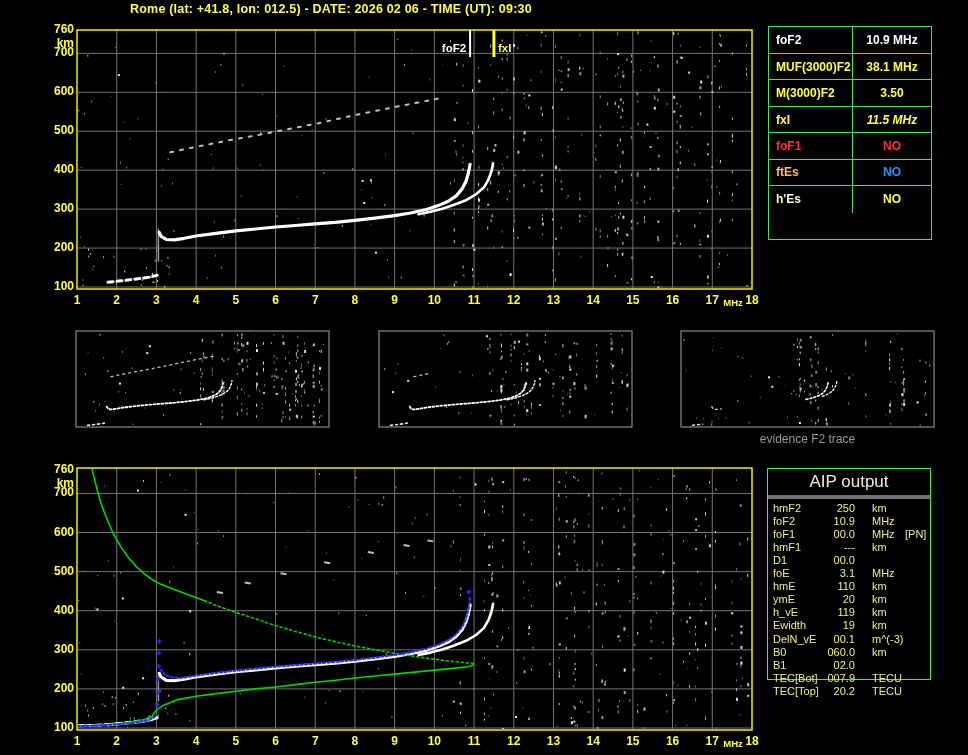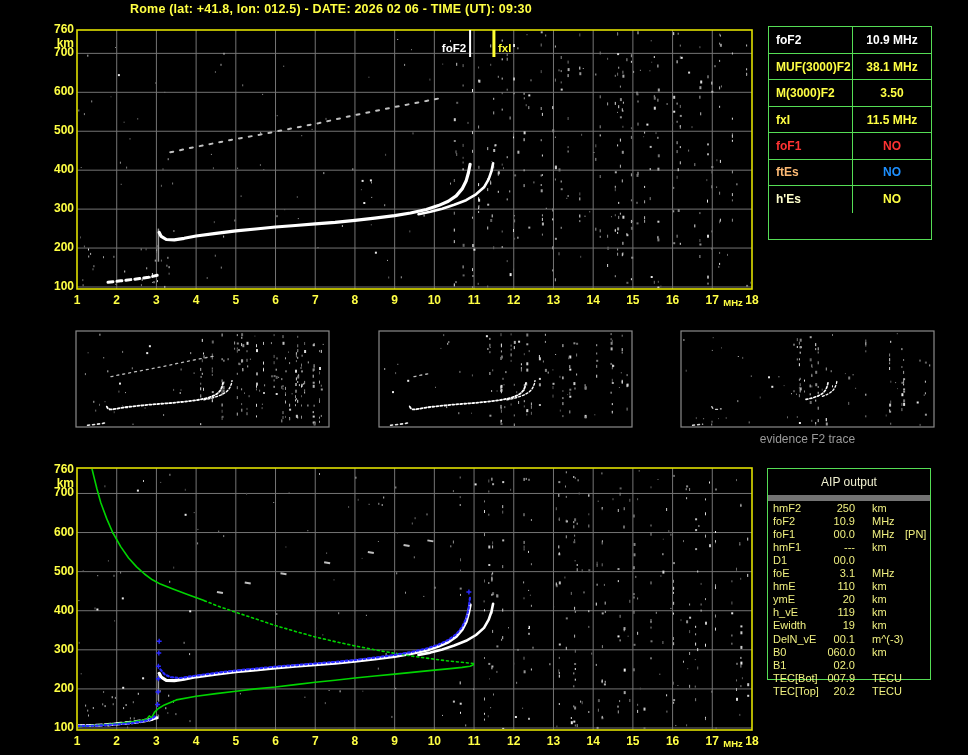--- a/index.html
+++ b/index.html
@@ -16,22 +16,22 @@
   .as-head{grid-column:1/3;border-bottom:1px solid #55DD55;color:#FFFF44;font-size:12px;font-weight:bold;
            display:flex;align-items:center;justify-content:center;}
   .as-cell{border-bottom:1px solid #55DD55;font-size:12px;font-weight:bold;display:flex;align-items:center;box-sizing:border-box;}
   .as-cell.lbl{border-right:1px solid #55DD55;padding-left:7px;}
   .as-cell.val{justify-content:center;}
   .as-cell.last{border-bottom:none;}
   
   .caption{position:absolute;top:432px;width:253px;text-align:center;color:#9A9A9A;font-size:12px;}
   
   .aip-box{position:absolute;left:727px;top:468px;width:164px;height:212px;border:1px solid #55DD55;box-sizing:border-box;}
-  .aip-head{height:26px;border-bottom:6px solid #737373;display:flex;align-items:center;justify-content:center;
-            color:#F0F0D0;font-size:12px;}
+  .aip-head{height:26px;border-bottom:4px solid #737373;display:flex;align-items:center;justify-content:center;
+            color:#F0F0D0;font-size:17px;}
   .aip-rows{position:absolute;left:727px;top:502px;width:178px;}
   .aip-row{position:absolute;left:0;width:178px;height:13px;color:#F0F080;font-size:11px;line-height:13px;}
   .aip-row .p{position:absolute;left:6px;}
   .aip-row .v{position:absolute;left:30px;width:58px;text-align:right;}
   .aip-row .u{position:absolute;left:105px;}
   .aip-row .n{position:absolute;left:138px;}
 </style>
 </head>
 <body>
 
@@ -1715,21 +1715,21 @@
     </div>
 
   <div class="as-table">
   <div class="as-cell lbl" style="color: rgb(255, 255, 255);">foF2</div>
       <div class="as-cell val" style="color: rgb(255, 255, 255);">10.9 MHz</div>
       <div class="as-cell lbl" style="color: rgb(255, 255, 68);">MUF(3000)F2</div>
       <div class="as-cell val" style="color: rgb(255, 255, 68);">38.1 MHz</div>
       <div class="as-cell lbl" style="color: rgb(255, 255, 68);">M(3000)F2</div>
       <div class="as-cell val" style="color: rgb(255, 255, 68);">3.50</div>
       <div class="as-cell lbl" style="color: rgb(255, 255, 68);">fxI</div>
-      <div class="as-cell val" style="color: rgb(255, 255, 68);">11.5 MHz</div>
+      <div class="as-cell val" style="color: rgb(255, 255, 68); font-style: italic;">11.5 MHz</div>
       <div class="as-cell lbl" style="color: rgb(255, 51, 51);">foF1</div>
       <div class="as-cell val" style="color: rgb(255, 51, 51);">NO</div>
       <div class="as-cell lbl" style="color: #fdba74;">ftEs</div>
       <div class="as-cell val" style="color: rgb(30, 144, 255);">NO</div>
       <div class="as-cell lbl last" style="color: rgb(255, 255, 204);">h'Es</div>
       <div class="as-cell val last" style="color: rgb(255, 255, 68);">NO</div>
     </div>
 
   <div class="caption" style="left:641px">evidence F2 trace</div>
 

